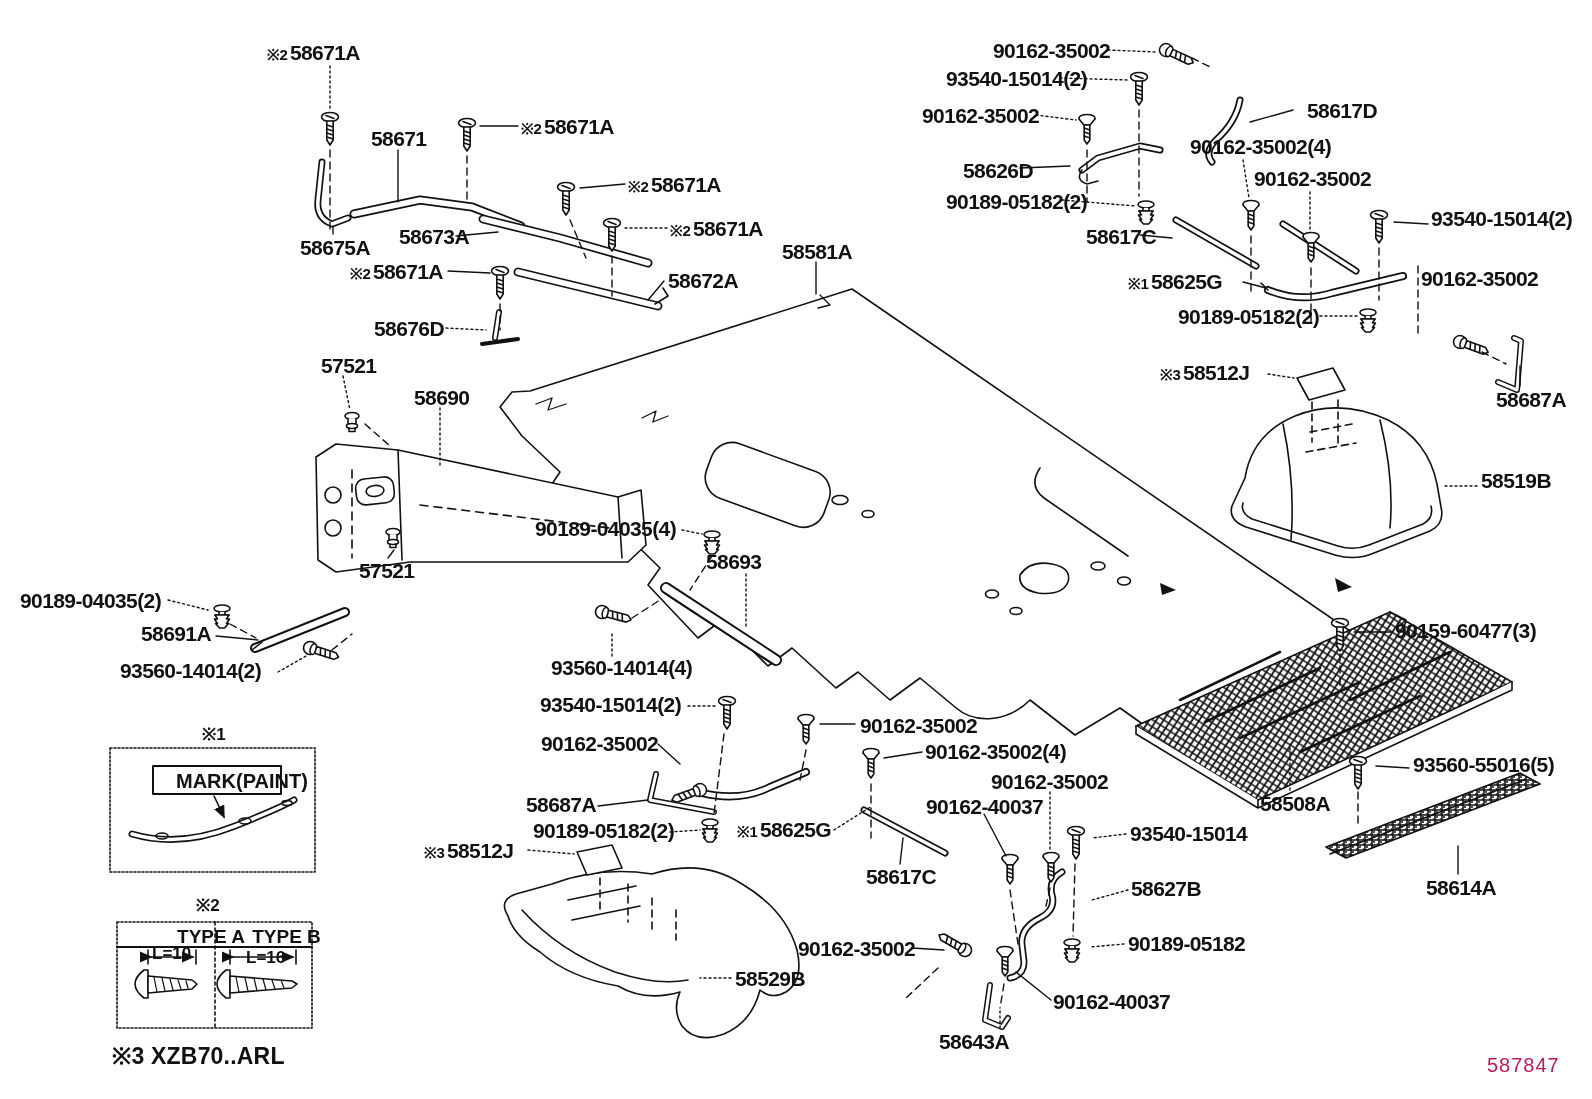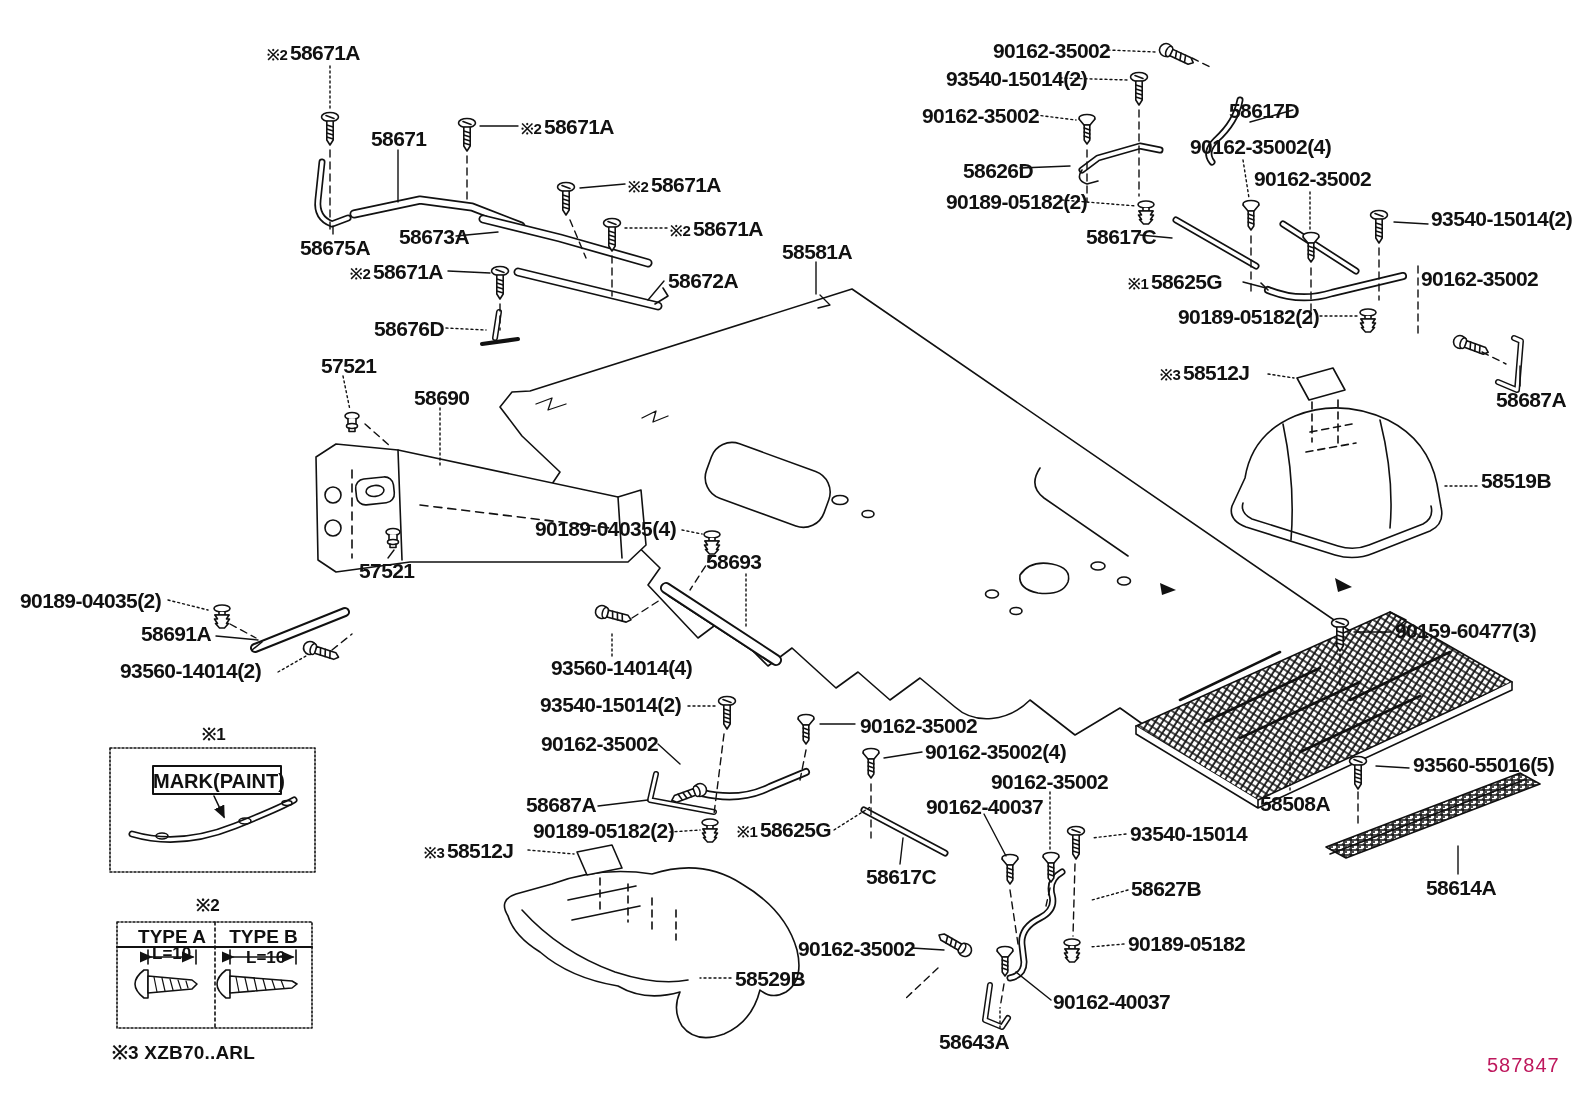--- a/index.html
+++ b/index.html
@@ -3,23 +3,23 @@
 <meta charset="utf-8">
 <style>
   html,body{margin:0;padding:0;background:#fff;}
   #stage{position:relative;width:1592px;height:1099px;background:#fff;overflow:hidden;
          font-family:"Liberation Sans",sans-serif;color:#111;}
   #art{position:absolute;left:0;top:0;}
   .lbl{position:absolute;font-weight:bold;font-size:21px;line-height:1;letter-spacing:-0.6px;
        white-space:nowrap;color:#111;}
   .lbl .pre{font-size:15px;letter-spacing:0;margin-right:2px;}
   .mk{position:absolute;font-weight:bold;font-size:17px;color:#111;}
-  .boxtxt{position:absolute;font-weight:bold;font-size:19px;color:#111;text-align:center;}
+  .boxtxt{position:absolute;font-weight:bold;font-size:19px;color:#111;text-align:center;margin-left:23px;}
   .dim{position:absolute;font-weight:bold;font-size:17px;color:#111;}
-  .note{position:absolute;font-weight:bold;font-size:19px;color:#111;letter-spacing:0.2px;}
+  .note{position:absolute;font-weight:bold;font-size:23px;color:#111;letter-spacing:0.2px;}
   .docnum{position:absolute;font-size:20px;color:#be185d;letter-spacing:1px;}
   svg *{vector-effect:non-scaling-stroke;}
 </style>
 </head>
 <body>
 
 <div id="stage">
 
 <svg id="art" width="1592" height="1099" viewBox="0 0 1592 1099" fill="none" stroke="#111" stroke-width="1.6" stroke-linecap="round" stroke-linejoin="round">
   <defs>
@@ -426,41 +426,41 @@
   <div class="lbl" style="left:1130px;top:823px"><span>93540-15014</span></div>
   <div class="lbl" style="left:866px;top:866px"><span>58617C</span></div>
   <div class="lbl" style="left:1131px;top:878px"><span>58627B</span></div>
   <div class="lbl" style="left:798px;top:938px"><span>90162-35002</span></div>
   <div class="lbl" style="left:1128px;top:933px"><span>90189-05182</span></div>
   <div class="lbl" style="left:1053px;top:991px"><span>90162-40037</span></div>
   <div class="lbl" style="left:939px;top:1031px"><span>58643A</span></div>
   <div class="lbl" style="left:993px;top:40px"><span>90162-35002</span></div>
   <div class="lbl" style="left:946px;top:68px"><span>93540-15014(2)</span></div>
   <div class="lbl" style="left:922px;top:105px"><span>90162-35002</span></div>
-  <div class="lbl" style="left:1229px;top:100px"><span>58617D</span></div>
+  <div class="lbl" style="left:1307px;top:100px"><span>58617D</span></div>
   <div class="lbl" style="left:1190px;top:136px"><span>90162-35002(4)</span></div>
   <div class="lbl" style="left:1254px;top:168px"><span>90162-35002</span></div>
   <div class="lbl" style="left:963px;top:160px"><span>58626D</span></div>
   <div class="lbl" style="left:946px;top:191px"><span>90189-05182(2)</span></div>
   <div class="lbl" style="left:1086px;top:226px"><span>58617C</span></div>
   <div class="lbl" style="left:1128px;top:271px"><span class="pre">※1</span><span>58625G</span></div>
   <div class="lbl" style="left:1178px;top:306px"><span>90189-05182(2)</span></div>
   <div class="lbl" style="left:1431px;top:208px"><span>93540-15014(2)</span></div>
   <div class="lbl" style="left:1421px;top:268px"><span>90162-35002</span></div>
   <div class="lbl" style="left:1160px;top:362px"><span class="pre">※3</span><span>58512J</span></div>
   <div class="lbl" style="left:1496px;top:389px"><span>58687A</span></div>
   <div class="lbl" style="left:1481px;top:470px"><span>58519B</span></div>
   <div class="lbl" style="left:1395px;top:620px"><span>90159-60477(3)</span></div>
   <div class="lbl" style="left:1260px;top:793px"><span>58508A</span></div>
   <div class="lbl" style="left:1413px;top:754px"><span>93560-55016(5)</span></div>
   <div class="lbl" style="left:1426px;top:877px"><span>58614A</span></div>
 
   <div class="mk" style="left:202px;top:722px">※1</div>
   <div class="boxtxt" style="left:153px;top:770px;width:128px;font-size:20px">MARK(PAINT)</div>
   <div class="mk" style="left:196px;top:893px">※2</div>
-  <div class="boxtxt" style="left:117px;top:926px;width:110px">TYPE A</div>
+  <div class="boxtxt" style="left:133px;top:926px;width:110px">TYPE A</div>
   <div class="boxtxt" style="left:215px;top:926px;width:97px">TYPE B</div>
   <div class="dim" style="left:152px;top:944px">L=10</div>
   <div class="dim" style="left:246px;top:948px">L=16</div>
   <div class="note" style="left:112px;top:1039px">※3 XZB70..ARL</div>
 
   <div class="docnum" style="left:1487px;top:1054px">587847</div>
 </div>
 
 </body></html>

